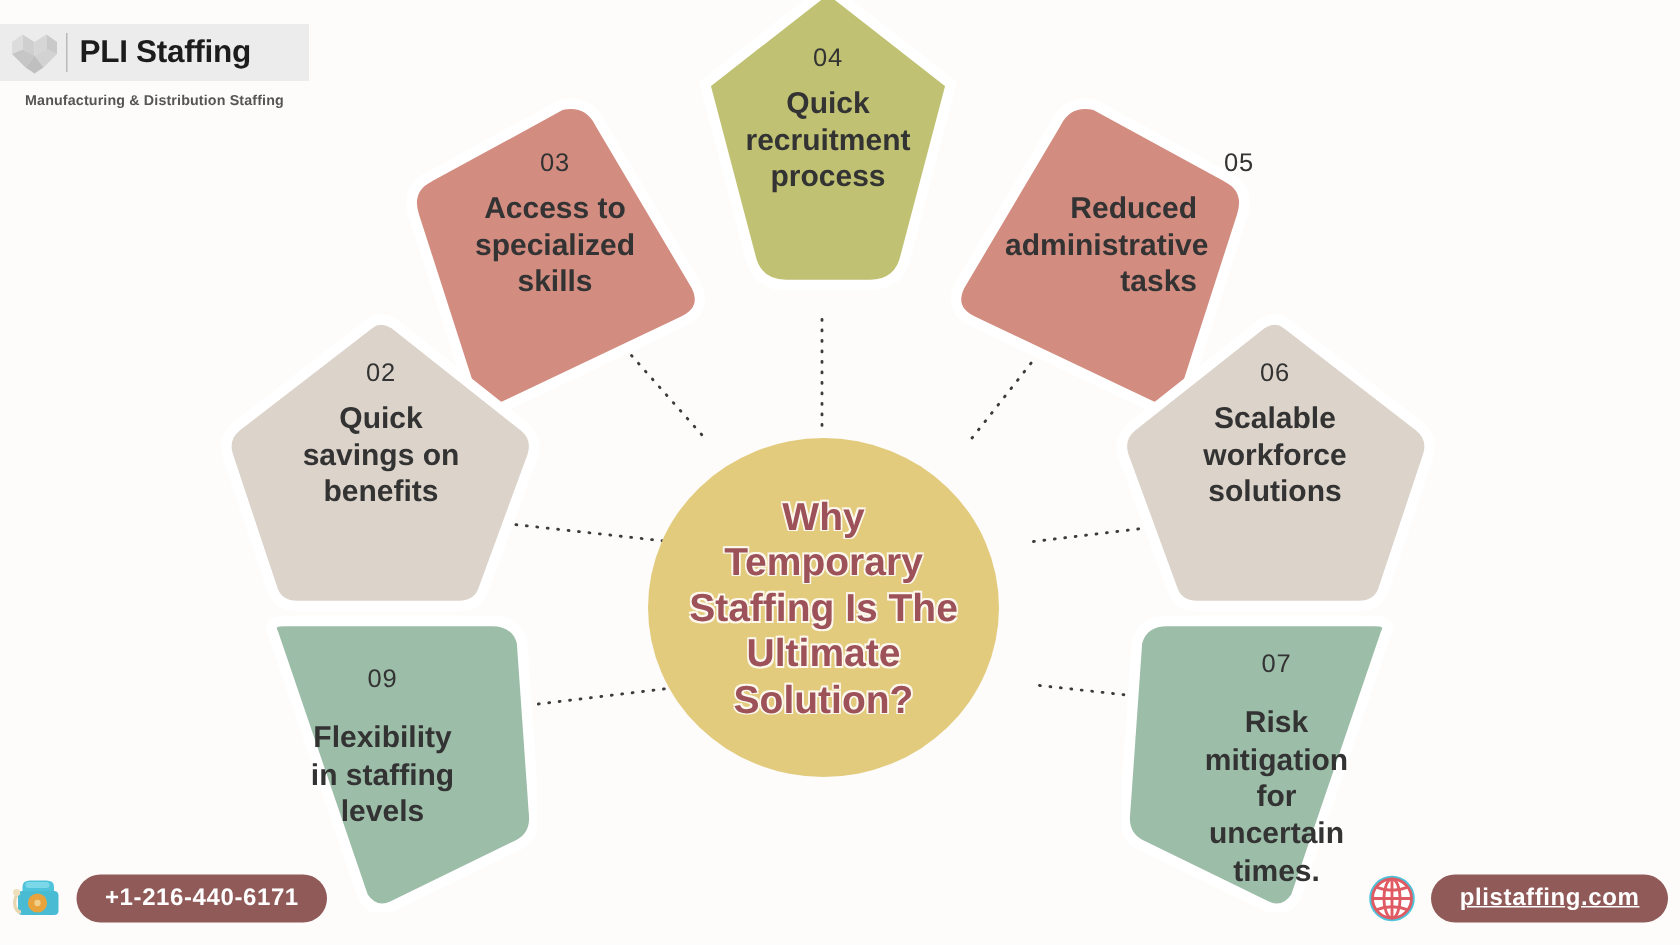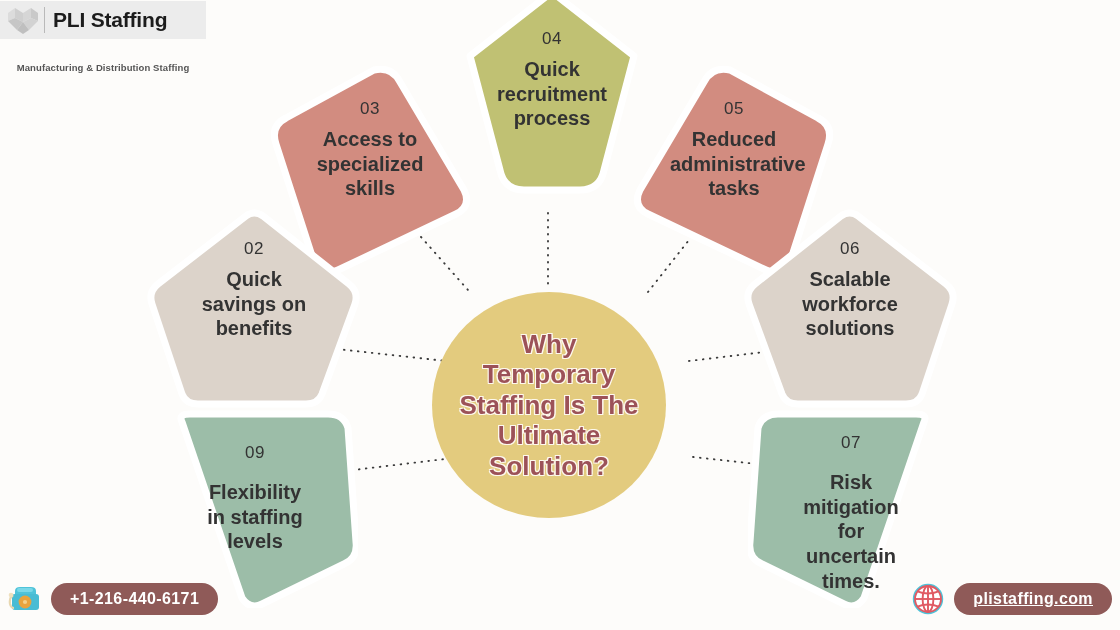--- a/index.html
+++ b/index.html
@@ -28,21 +28,21 @@
   #logo {
     position: absolute;
     left: 0px;
     top: 0px;
     width: 206px;
     height: 56px;
     z-index: 40;
   }
   #logo-band {
     position: absolute;
-    left: 0; top: 1px;
+    left: 0; top: 16px;
     width: 206px;
     height: 38px;
     background: #ececec;
     display: flex;
     align-items: center;
   }
   #logo-mark {
     width: 34px;
     height: 30px;
     margin-left: 6px;
@@ -224,21 +224,21 @@
     <div class="node-text" style="top:40px;">
       <div class="node-num">03</div>
       <div class="node-label" style="padding:0 38px;">Access to specialized skills</div>
     </div>
   </div>
 
   <div class="node" style="left:632px; top:60px; width:204px; height:222px;">
     <svg class="node-shape" viewBox="0 0 204 222" xmlns="http://www.w3.org/2000/svg">
       <path d="M98 10 Q80 6 72 22 L8 130 Q0 146 16 154 L134 210 Q150 218 158 202 L196 84 Q202 66 186 58 Z" fill="#d28c80" stroke="#ffffff" stroke-width="7" stroke-linejoin="round"></path>
     </svg>
-    <div class="node-text" style="top:40px;">
+    <div class="node-text" style="top:40px;text-align:right;">
       <div class="node-num">05</div>
       <div class="node-label" style="padding:0 38px;">Reduced administrative tasks</div>
     </div>
   </div>
 
   <div class="node" style="left:146px; top:208px; width:216px; height:200px;">
     <svg class="node-shape" viewBox="0 0 216 200" xmlns="http://www.w3.org/2000/svg">
       <path d="M100 8 Q108 2 117 8 L203 76 Q213 84 209 96 L176 186 Q172 196 160 196 L52 196 Q40 196 36 186 L6 96 Q2 84 12 76 Z" fill="#dcd3ca" stroke="#ffffff" stroke-width="7" stroke-linejoin="round"></path>
     </svg>
     <div class="node-text" style="top:32px;">

